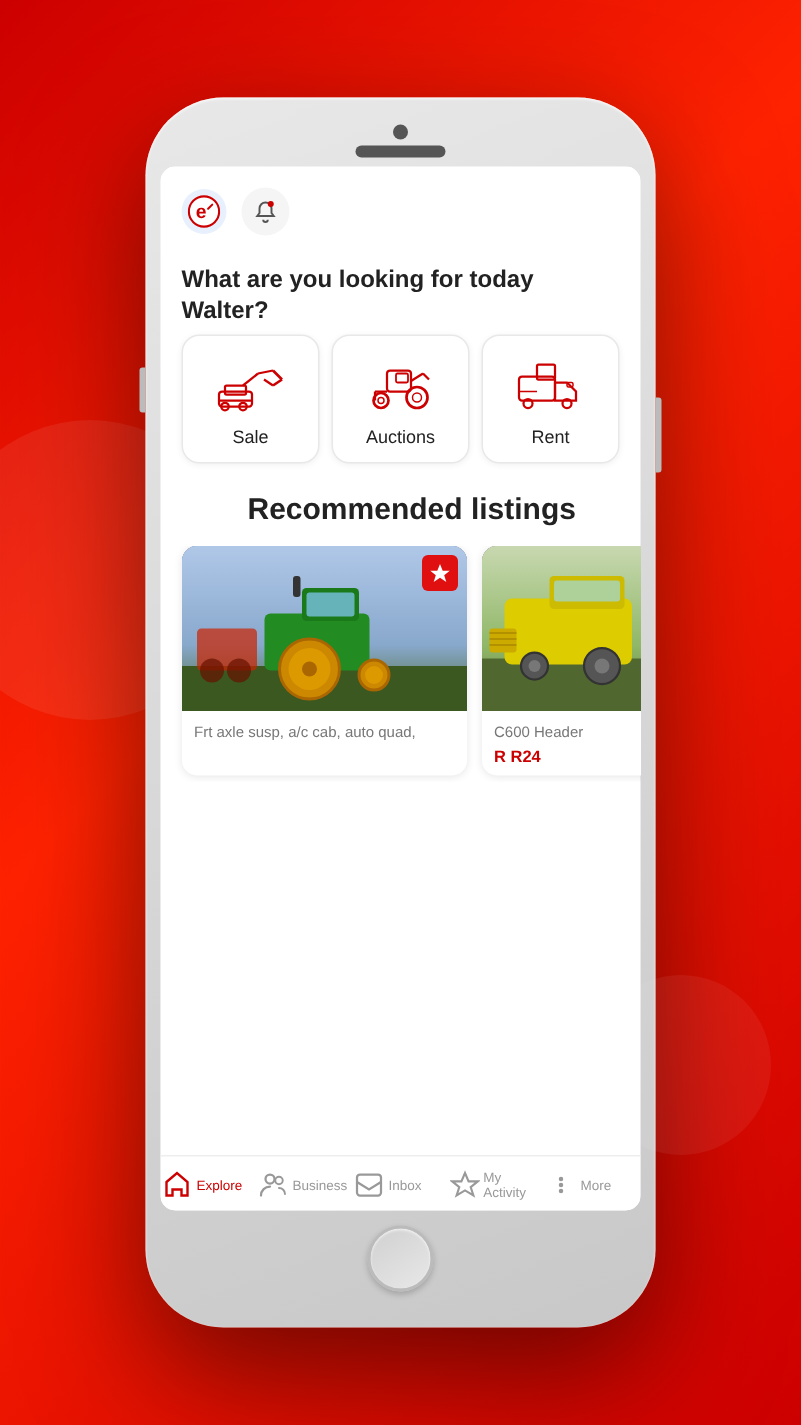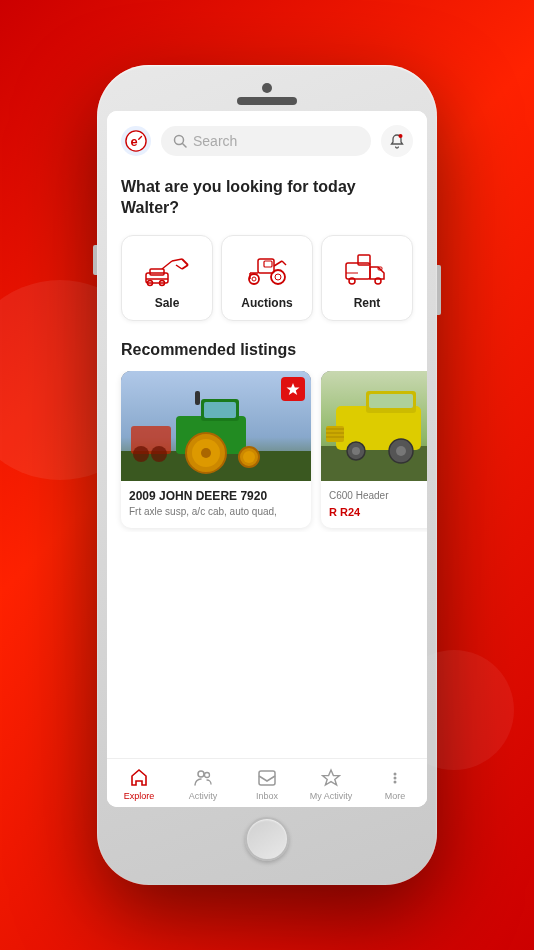--- a/index.html
+++ b/index.html
@@ -150,21 +150,21 @@
       overflow-y: auto;
       padding: 10px 14px;
     }
 
     
     .greeting {
       font-size: 16px;
       font-weight: 700;
       color: #222;
       line-height: 1.3;
-      margin-bottom: 16px;
+      margin-bottom: 4px;
     }
 
     
     .categories {
       display: flex;
       gap: 8px;
       margin-bottom: 20px;
     }
     .category-card {
       flex: 1;
@@ -181,30 +181,31 @@
     }
     .category-icon {
       width: 46px;
       height: 38px;
       display: flex;
       align-items: center;
       justify-content: center;
     }
     .category-label {
       font-size: 12px;
-      font-weight: 700;
+      font-weight: 400;
       color: #222;
     }
 
     
     .section-title {
-      font-size: 16px;
+      font-size: 20px;
       font-weight: 700;
       color: #222;
       margin-bottom: 12px;
+      margin-left: 44px;
     }
 
     .listings-row {
       display: flex;
       gap: 10px;
       overflow-x: auto;
       margin: 0 -14px;
       padding: 0 14px 4px;
     }
     .listing-card {
@@ -260,21 +261,21 @@
     
     .bottom-nav {
       display: flex;
       background: #fff;
       border-top: 1px solid #eee;
       padding: 8px 0 6px;
     }
     .nav-item {
       flex: 1;
       display: flex;
-      flex-direction: column;
+      flex-direction: row;
       align-items: center;
       gap: 2px;
       cursor: pointer;
     }
     .nav-icon {
       width: 22px;
       height: 22px;
       display: flex;
       align-items: center;
       justify-content: center;
@@ -364,29 +365,20 @@
       <div class="header">
         <div class="logo">
 
           <svg viewBox="0 0 24 24" width="22" height="22">
             <circle cx="12" cy="12" r="11" fill="#fff" stroke="#cc0000" stroke-width="1.5"></circle>
             <text x="6" y="17" font-size="14" font-weight="bold" fill="#cc0000" font-family="sans-serif">e</text>
             <line x1="15" y1="10" x2="18" y2="7" stroke="#cc0000" stroke-width="1.5" stroke-linecap="round"></line>
           </svg>
         </div>
 
-        <div class="search-bar">
-          <div class="search-icon-wrap">
-            <svg width="14" height="14" viewBox="0 0 14 14" fill="none">
-              <circle cx="6" cy="6" r="4.5" stroke="#999" stroke-width="1.5"></circle>
-              <line x1="9.5" y1="9.5" x2="13" y2="13" stroke="#999" stroke-width="1.5" stroke-linecap="round"></line>
-            </svg>
-          </div>
-          <span class="search-text">Search</span>
-        </div>
 
         <div class="bell-btn">
           <svg width="16" height="16" viewBox="0 0 16 16" fill="none">
             <path d="M8 2C5.8 2 4 3.8 4 6v3l-1.5 2h11L12 9V6c0-2.2-1.8-4-4-4z" stroke="#555" stroke-width="1.3" fill="none"></path>
             <path d="M6.5 13.5c0 .8.7 1.5 1.5 1.5s1.5-.7 1.5-1.5" stroke="#555" stroke-width="1.3" fill="none"></path>
             <circle cx="11.5" cy="3" r="2" fill="#cc0000"></circle>
           </svg>
         </div>
       </div>
 
@@ -494,21 +486,20 @@
                   <circle cx="38" cy="83" r="8" fill="#661100" opacity="0.7"></circle>
                 </svg>
               </div>
               <div class="favorite-btn">
                 <svg width="14" height="14" viewBox="0 0 14 14" fill="none">
                   <polygon points="7,1 8.8,5.5 13.5,5.5 9.8,8.5 11.2,13 7,10.2 2.8,13 4.2,8.5 0.5,5.5 5.2,5.5" fill="white"></polygon>
                 </svg>
               </div>
             </div>
             <div class="listing-info">
-              <div class="listing-title">2009 JOHN DEERE 7920</div>
               <div class="listing-desc">Frt axle susp, a/c cab, auto quad,&nbsp;</div>
             </div>
           </div>
 
           <div class="listing-card">
             <div class="listing-img">
               <div class="baler-scene">
                 <svg width="120" height="110" viewBox="0 0 120 110" style="position:absolute;top:0;left:0">
                   <defs>
                     <linearGradient id="field" x1="0" y1="0" x2="0" y2="1">
@@ -559,21 +550,21 @@
 
         <div class="nav-item">
           <div class="nav-icon">
             <svg width="20" height="20" viewBox="0 0 20 20" fill="none">
               <circle cx="8" cy="6" r="3" stroke="#999" stroke-width="1.5" fill="none"></circle>
               <path d="M2 17c0-3.3 2.7-6 6-6" stroke="#999" stroke-width="1.5" stroke-linecap="round"></path>
               <circle cx="14" cy="7" r="2.5" stroke="#999" stroke-width="1.3" fill="none"></circle>
               <path d="M14 12c2.2 0 4 1.8 4 4" stroke="#999" stroke-width="1.3" stroke-linecap="round"></path>
             </svg>
           </div>
-          <span class="nav-label">Activity</span>
+          <span class="nav-label">Business</span>
         </div>
 
         <div class="nav-item">
           <div class="nav-icon">
             <svg width="20" height="20" viewBox="0 0 20 20" fill="none">
               <rect x="2" y="3" width="16" height="14" rx="2" stroke="#999" stroke-width="1.5" fill="none"></rect>
               <polyline points="2,8 10,13 18,8" stroke="#999" stroke-width="1.5" fill="none"></polyline>
             </svg>
           </div>
           <span class="nav-label">Inbox</span>

